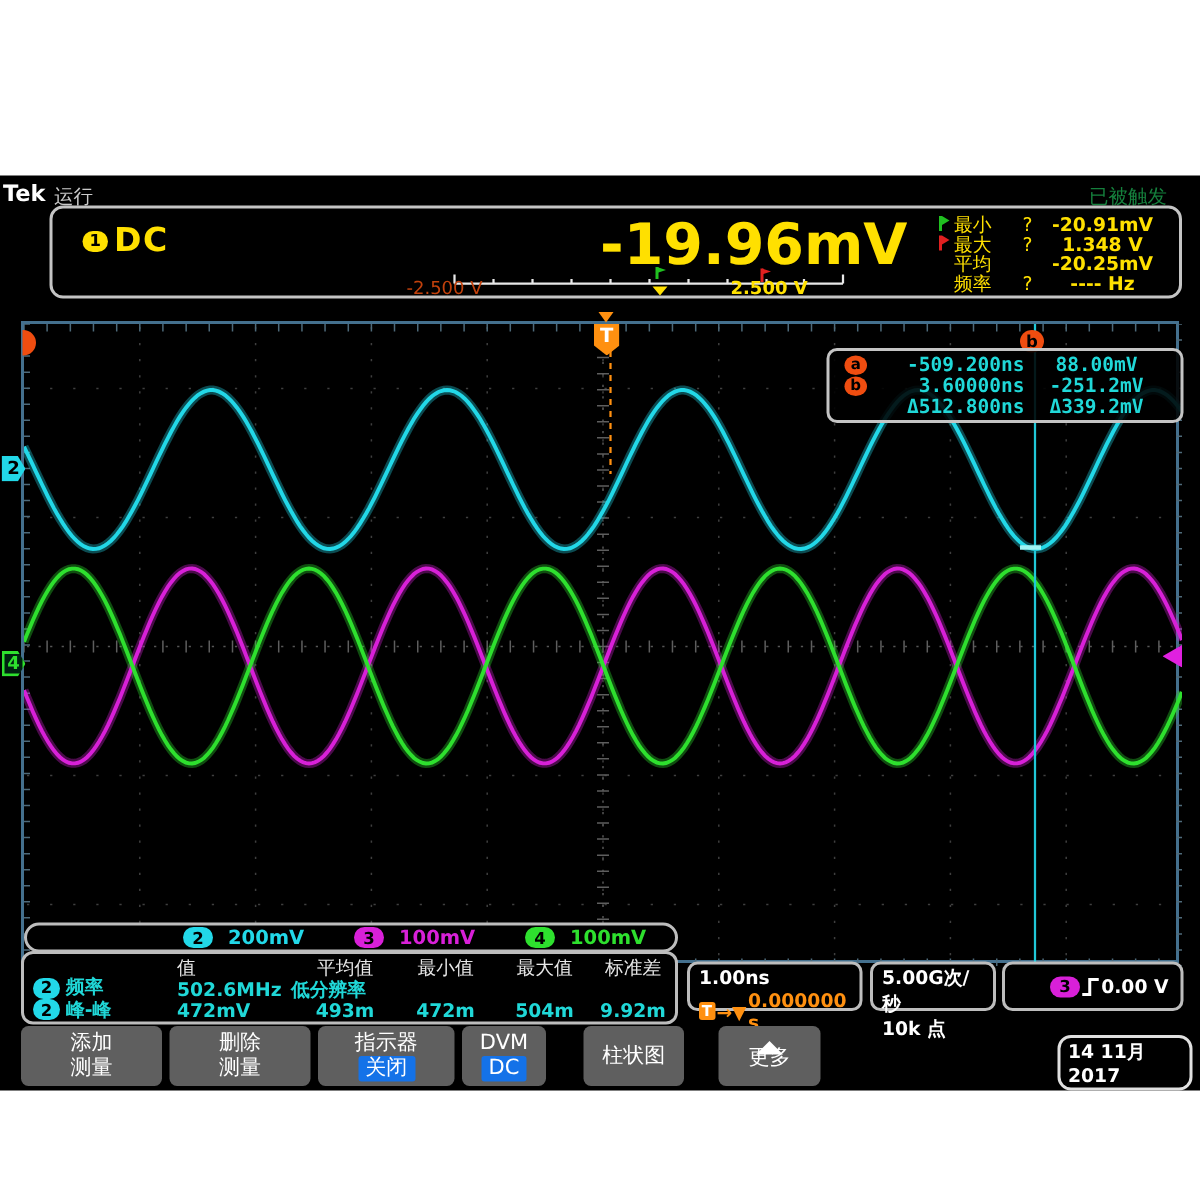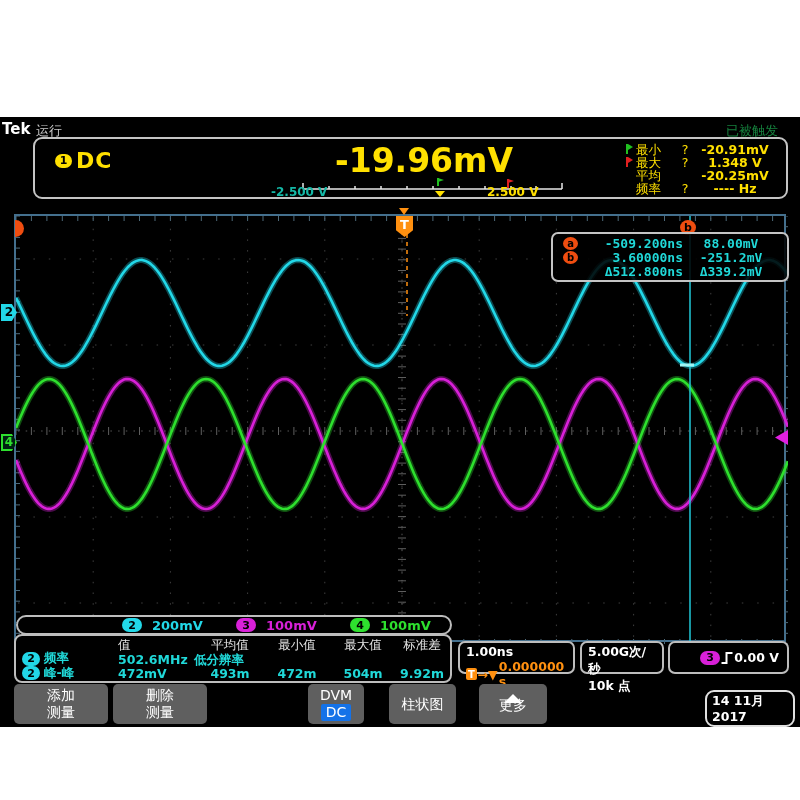--- a/index.html
+++ b/index.html
@@ -11,23 +11,23 @@
   .topbar { position:absolute; left:0; top:2px; width:100%; height:20px; }
   .brand { position:absolute; left:2px; top:1px; color:#fff; font-weight:bold; font-size:15px; }
   .runstate { position:absolute; left:36px; top:3px; color:#c9c9c9; font-size:13px; }
   .trigstate { position:absolute; right:22px; top:3px; color:#15803d; font-size:13px; }
 
   
   .dvm { position:absolute; left:33px; top:20px; width:755px; height:62px; border:2px solid #c4c4c4; border-radius:9px; background:#000; }
   .dvm-ch { position:absolute; left:20px; top:9px; display:flex; align-items:center; gap:4px; }
   .badge-yellow { width:17px; height:14px; border-radius:8px; background:#ffe000; color:#000; font-size:11px; font-weight:bold; display:flex; align-items:center; justify-content:center; }
   .dvm-mode { color:#ffe000; font-size:22px; font-weight:bold; letter-spacing:1px; }
-  .dvm-value { position:absolute; left:300px; top:2px; width:270px; text-align:left; color:#ffe000; font-size:33px; font-weight:bold; letter-spacing:0px; }
+  .dvm-value { position:absolute; left:300px; top:2px; width:270px; text-align:right; color:#ffe000; font-size:38px; font-weight:bold; letter-spacing:0px; }
   .dvm-scale { position:absolute; left:235px; top:38px; width:300px; height:22px; }
-  .dvm-scale-min { position:absolute; left:236px; top:46px; color:#14b8a6; font-size:12px; font-weight:bold; }
+  .dvm-scale-min { position:absolute; left:236px; top:46px; color:#c2410c; font-size:12px; font-weight:normal; }
   .dvm-scale-max { position:absolute; left:452px; top:46px; color:#ffe000; font-size:12px; font-weight:bold; }
   .dvm-stats { position:absolute; right:8px; top:4px; width:152px; font-size:12.5px; color:#ffe000; }
   .dvm-stat-row { display:flex; height:13px; line-height:13px; align-items:center; }
   .stat-ic { width:10px; }
   .stat-lab { width:42px; }
   .stat-q { width:14px; text-align:center; }
   .stat-val { flex:1; text-align:center; font-weight:bold; }
   .flag { display:inline-block; width:2px; height:10px; position:relative; }
   .flag:after { content:""; position:absolute; left:2px; top:0; border-style:solid; }
   .flag.green { background:#20c020; } .flag.green:after { border-width:3px 0 3px 5px; border-color:transparent transparent transparent #20c020; }
@@ -267,20 +267,24 @@
     </div>
 
     <div class="menu-btn" style="left:14px;width:94px">
         <span>添加</span>
         <span>测量</span>
       </div>
     <div class="menu-btn" style="left:113px;width:94px">
         <span>删除</span>
         <span>测量</span>
       </div>
+    <div class="menu-btn" style="left:212px;width:91px">
+        <span>指示器</span>
+        <span class="hl">关闭</span>
+      </div>
     <div class="menu-btn" style="left:308px;width:56px">
         <span>DVM</span>
         <span class="hl">DC</span>
       </div>
     <div class="menu-btn" style="left:389px;width:67px">
         <span>柱状图</span>
       </div>
     <div class="menu-btn" style="left:479px;width:68px">
         <span class="more-tri"></span>
         <span>更多</span>

